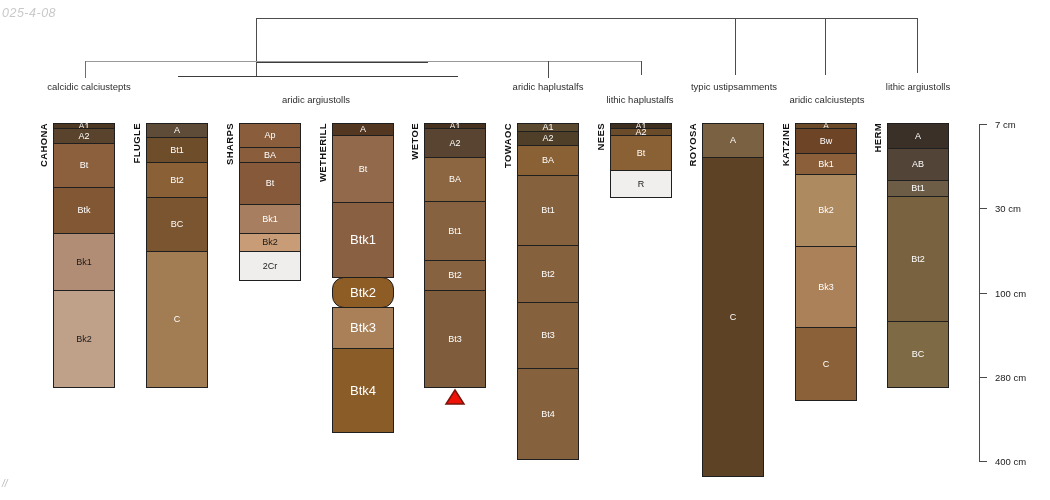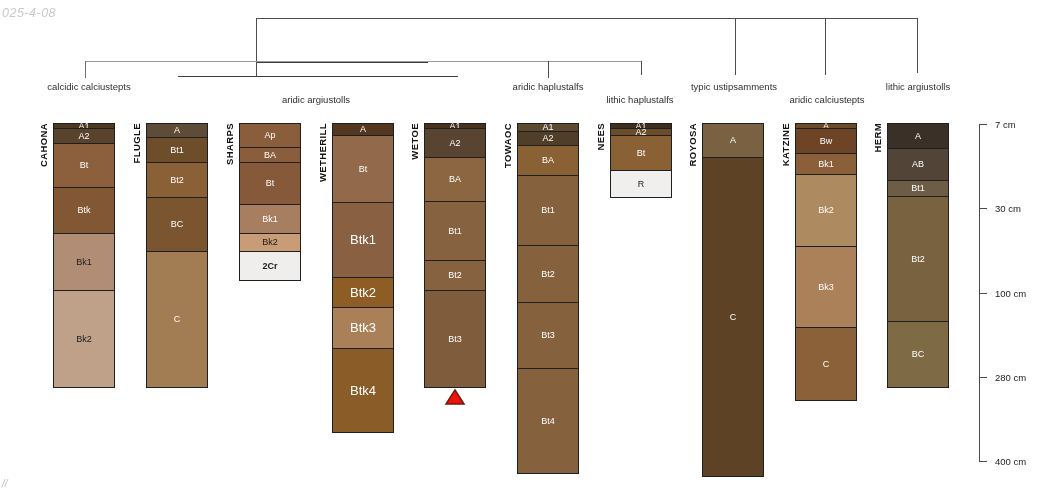--- a/index.html
+++ b/index.html
@@ -112,35 +112,35 @@
         <div class="horizon" style="left: 239px; top: 162px; width: 62px; height: 43px; background: rgb(134, 89, 58);">
           <span style="color: rgb(255, 255, 255);">Bt</span>
         </div>
         <div class="horizon" style="left: 239px; top: 204px; width: 62px; height: 30px; background: rgb(168, 126, 96);">
           <span style="color: rgb(255, 255, 255);">Bk1</span>
         </div>
         <div class="horizon" style="left: 239px; top: 233px; width: 62px; height: 19px; background: rgb(199, 156, 119);">
           <span style="color: rgb(26, 26, 26);">Bk2</span>
         </div>
         <div class="horizon" style="left: 239px; top: 251px; width: 62px; height: 30px; background: rgb(240, 238, 236);">
-          <span style="color: rgb(26, 26, 26); font-weight: bold;">2Cr</span>
+          <span style="color: rgb(26, 26, 26);">2Cr</span>
         </div>
       </div>
       <div style="position: absolute; left: 0px; top: 0px;">
         <div class="series-name" style="left: 317px; top: 123px;">WETHERILL</div>
         <div class="horizon" style="left: 332px; top: 123px; width: 62px; height: 13px; background: rgb(84, 55, 32);">
           <span style="color: rgb(255, 255, 255);">A</span>
         </div>
         <div class="horizon" style="left: 332px; top: 135px; width: 62px; height: 68px; background: rgb(146, 106, 75);">
           <span style="color: rgb(255, 255, 255);">Bt</span>
         </div>
         <div class="horizon small" style="left: 332px; top: 202px; width: 62px; height: 76px; background: rgb(138, 96, 67);">
           <span style="color: rgb(255, 255, 255);">Btk1</span>
         </div>
-        <div class="horizon small" style="left: 332px; top: 277px; width: 62px; height: 31px; background: rgb(142, 93, 38);">
+        <div class="horizon small" style="left: 332px; top: 277px; width: 62px; height: 31px; background: rgb(142, 93, 38); border-radius: 12px;">
           <span style="color: rgb(255, 255, 255);">Btk2</span>
         </div>
         <div class="horizon small" style="left: 332px; top: 307px; width: 62px; height: 42px; background: rgb(169, 128, 88);">
           <span style="color: rgb(255, 255, 255);">Btk3</span>
         </div>
         <div class="horizon small" style="left: 332px; top: 348px; width: 62px; height: 85px; background: rgb(138, 92, 40);">
           <span style="color: rgb(255, 255, 255);">Btk4</span>
         </div>
       </div>
       <div style="position: absolute; left: 0px; top: 0px;">
@@ -177,21 +177,21 @@
         </div>
         <div class="horizon" style="left: 517px; top: 175px; width: 62px; height: 71px; background: rgb(134, 97, 62);">
           <span style="color: rgb(255, 255, 255);">Bt1</span>
         </div>
         <div class="horizon" style="left: 517px; top: 245px; width: 62px; height: 58px; background: rgb(134, 97, 62);">
           <span style="color: rgb(255, 255, 255);">Bt2</span>
         </div>
         <div class="horizon" style="left: 517px; top: 302px; width: 62px; height: 67px; background: rgb(134, 97, 62);">
           <span style="color: rgb(255, 255, 255);">Bt3</span>
         </div>
-        <div class="horizon" style="left: 517px; top: 368px; width: 62px; height: 106px; background: rgb(134, 97, 62);">
+        <div class="horizon" style="left: 517px; top: 368px; width: 62px; height: 92px; background: rgb(134, 97, 62);">
           <span style="color: rgb(255, 255, 255);">Bt4</span>
         </div>
       </div>
       <div style="position: absolute; left: 0px; top: 0px;">
         <div class="series-name" style="left: 595px; top: 123px;">NEES</div>
         <div class="horizon" style="left: 610px; top: 123px; width: 62px; height: 6px; background: rgb(62, 46, 30);">
           <span style="color: rgb(255, 255, 255);">A1</span>
         </div>
         <div class="horizon" style="left: 610px; top: 128px; width: 62px; height: 8px; background: rgb(107, 76, 42);">
           <span style="color: rgb(255, 255, 255);">A2</span>

